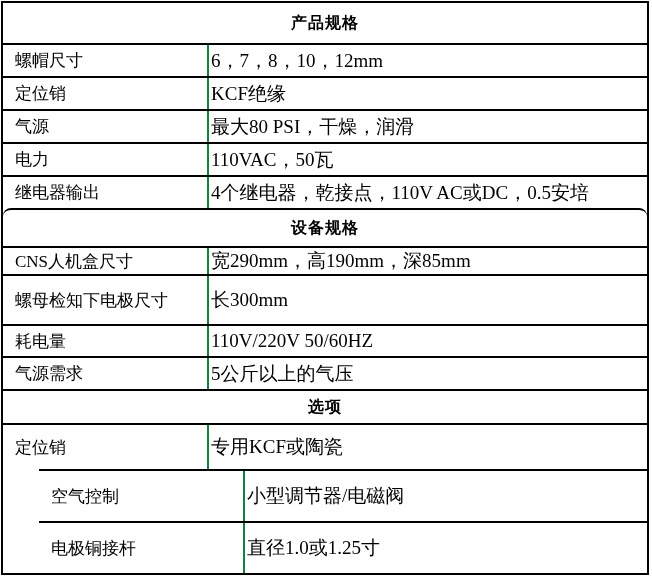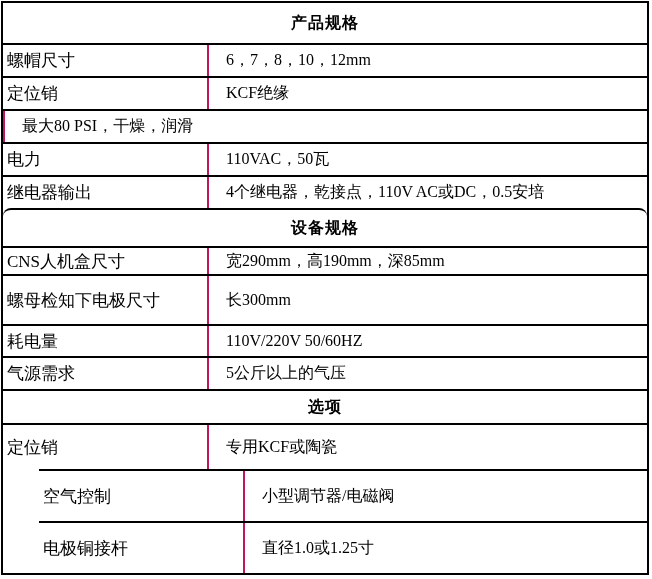--- a/index.html
+++ b/index.html
@@ -31,32 +31,32 @@
     box-sizing: border-box;
   }
   .spec-table > div + div {
     border-top: 2px solid #000000;
   }
   .label-cell {
     width: 204px;
     flex: 0 0 204px;
     display: flex;
     align-items: center;
-    padding-left: 4px;
+    padding-left: 12px;
     box-sizing: border-box;
     font-size: 17px;
   }
   .value-cell {
     flex: 1;
     display: flex;
     align-items: center;
-    padding-left: 17px;
+    padding-left: 2px;
     box-sizing: border-box;
-    border-left: 2px solid #be185d;
-    font-size: 16px;
+    border-left: 2px solid #15803d;
+    font-size: 19px;
   }
   .hdr40 { height: 40px; }
   .hdr38 { height: 38px; border-radius: 8px; }
   .hdr34 { height: 34px; }
   .r33 { height: 33px; }
   .r34 { height: 28px; }
   .r32 { height: 32px; justify-content: space-between; }
   .r50 { height: 50px; }
   .r46 { height: 46px; }
   .r52 { height: 52px; margin-left: 36px; }
@@ -71,20 +71,21 @@
   </div>
   <div class="spec-row r33">
     <div class="label-cell">螺帽尺寸</div>
     <div class="value-cell">6，7，8，10，12mm</div>
   </div>
   <div class="spec-row r33">
     <div class="label-cell">定位销</div>
     <div class="value-cell">KCF绝缘</div>
   </div>
   <div class="spec-row r33">
+    <div class="label-cell">气源</div>
     <div class="value-cell">最大80 PSI，干燥，润滑</div>
   </div>
   <div class="spec-row r33">
     <div class="label-cell">电力</div>
     <div class="value-cell">110VAC，50瓦</div>
   </div>
   <div class="spec-row r33">
     <div class="label-cell">继电器输出</div>
     <div class="value-cell">4个继电器，乾接点，110V AC或DC，0.5安培</div>
   </div>

